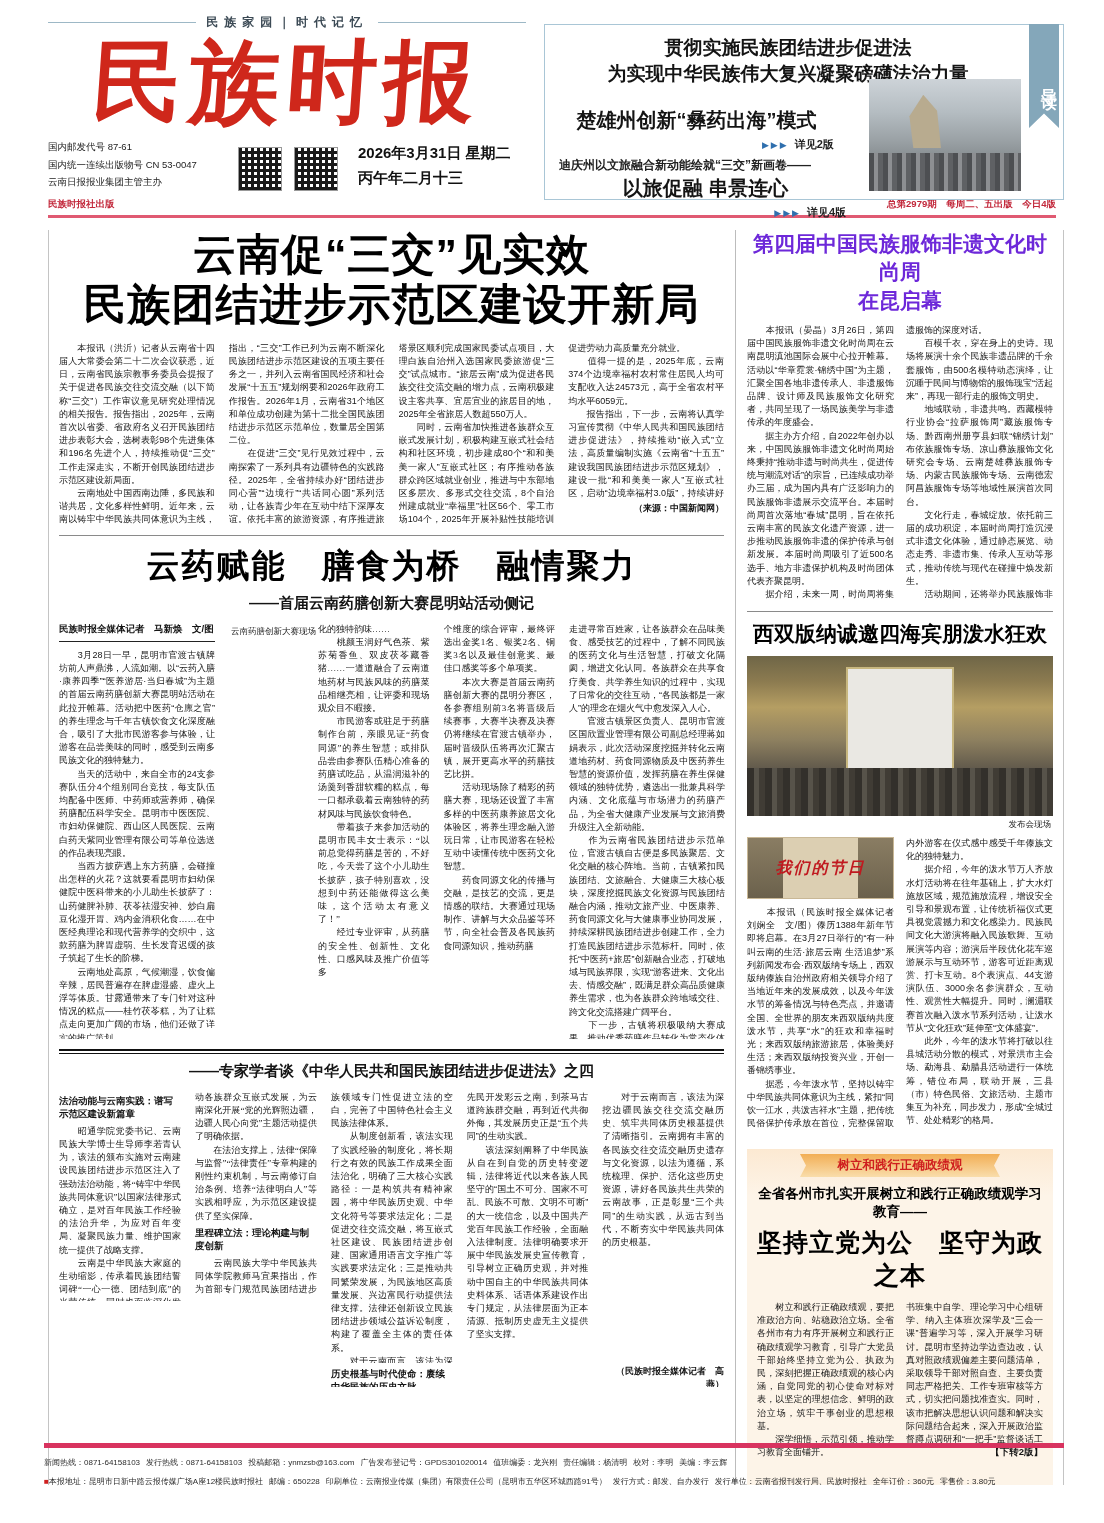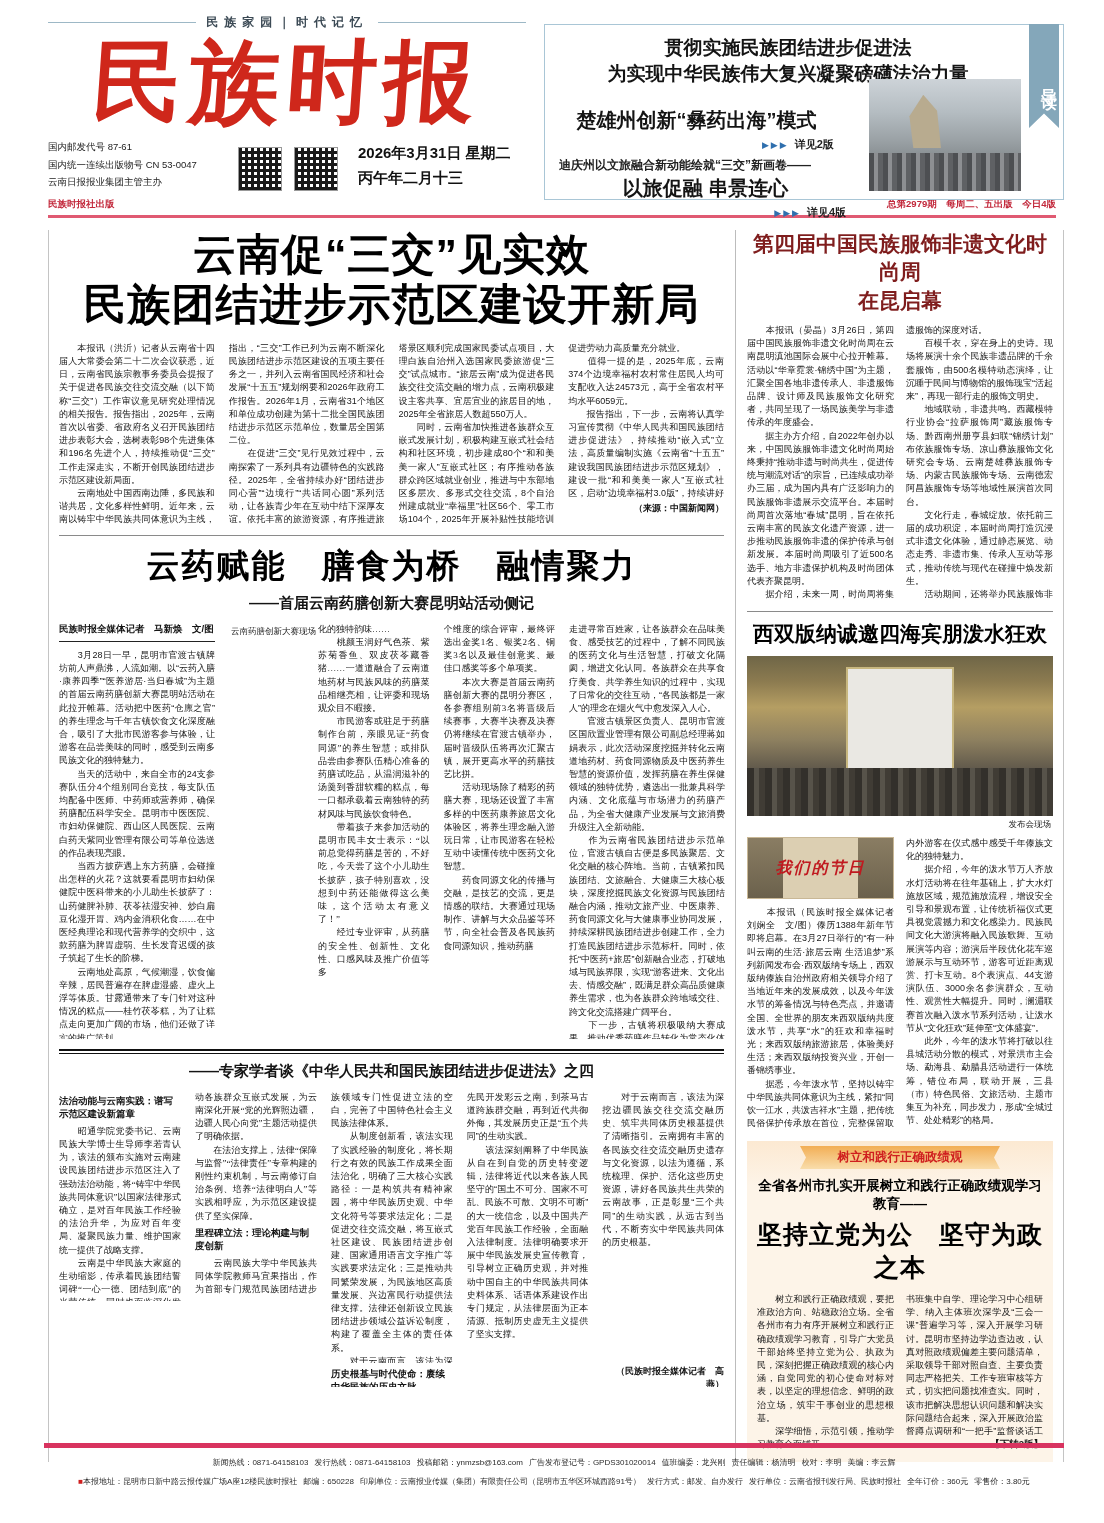--- a/index.html
+++ b/index.html
@@ -75,54 +75,54 @@
   
   .law-h{text-align:center;font-size:36px;font-weight:900;letter-spacing:1px;color:#000;}
   .law-sub{text-align:center;font-size:15px;font-weight:bold;margin:5px 0 10px;}
   .law-body{display:flex;gap:14px;height:296px;}
   .law-left{width:258px;flex:none;display:flex;flex-direction:column;min-width:0;}
   .intro-box{background:#fbe9e1;padding:9px 12px;margin-bottom:9px;flex:none;}
   .law-left-cols{display:flex;gap:14px;flex:1;overflow:hidden;font-family:Liberation Serif, serif;}
   .law-left-cols .col,.law-right .col{flex:1;min-width:0;}
   .law-right{flex:1;display:flex;gap:14px;overflow:hidden;min-width:0;}
   
-  .fs-h{text-align:center;font-size:21px;font-weight:900;line-height:1.35;color:#7f1d1d;}
+  .fs-h{text-align:center;font-size:21px;font-weight:900;line-height:1.35;color:#6d28d9;}
   .fs-cols{display:flex;gap:12px;height:278px;margin-top:9px;}
   .fs-cols .col{flex:1;min-width:0;}
   
   .ps-h{text-align:center;font-size:21px;font-weight:900;margin:5px 0 8px;color:#000;}
   .photo-ps{height:160px;position:relative;overflow:hidden;
             background:linear-gradient(180deg,#6f6647 0%,#8c7b50 16%,#b59e63 32%,#8f8160 52%,#5d564a 72%,#3c3831 100%);}
   .photo-ps::before{content:"";position:absolute;left:33%;top:8%;width:34%;height:64%;background:#eae8e3;
             box-shadow:0 0 0 2px #c8b77f;}
   .photo-ps::after{content:"";position:absolute;left:0;bottom:0;width:100%;height:30%;
             background:repeating-linear-gradient(90deg,#33302b 0 7px,#57534a 7px 12px,#403c35 12px 18px);}
   .ps-cols{display:flex;gap:12px;height:292px;margin-top:2px;}
   .ps-cols .col{flex:1;min-width:0;}
   .jieri{height:60px;border:1px solid #c9b896;background:#dccfb2;margin-bottom:7px;position:relative;
          display:flex;align-items:center;justify-content:center;overflow:hidden;}
   .jieri::before,.jieri::after{content:"";position:absolute;top:0;bottom:0;width:24%;
          background:linear-gradient(180deg,#8a7d63,#6b614c);}
   .jieri::before{left:0;} .jieri::after{right:0;}
   .jieri-text{position:relative;color:#c0191f;font-weight:900;font-size:16px;font-style:italic;letter-spacing:2px;
          font-family:"DejaVu Serif","Liberation Serif",serif;z-index:1;}
   
-  .zj{background:linear-gradient(180deg,#fce9d2 0%,#fdf4e8 14%,#fdf4e8 100%);padding:5px 10px 11px;margin-top:12px;}
+  .zj{background:linear-gradient(180deg,#fce9d2 0%,#fdf4e8 14%,#fdf4e8 100%);padding:5px 10px 26px;margin-top:20px;}
   .zj-ribbon{width:200px;margin:0 auto;text-align:center;color:#cf1f1f;font-weight:900;font-size:12.5px;
              padding:3px 0;background:linear-gradient(180deg,#f2ae55,#f9ddab);
              clip-path:polygon(0 0,100% 0,97% 50%,100% 100%,0 100%,3% 50%);}
   .zj-kicker{text-align:center;font-weight:900;font-size:13.5px;margin-top:8px;color:#000;}
   .zj-h{text-align:center;font-size:25px;font-weight:900;margin:5px 0 9px;color:#000;letter-spacing:1px;}
   .zj-cols{display:flex;gap:12px;height:158px;overflow:hidden;}
   .zj-cols .col{flex:1;min-width:0;}
   .zj-more{text-align:right;font-weight:900;font-size:9.5px;margin-top:3px;}
   
   .footer{position:absolute;left:0;right:0;bottom:28px;padding:0 40px 0 44px;}
   .footer-band{height:5px;background:#d8335f;margin-bottom:9px;}
-  .f-row{display:flex;justify-content:center;gap:6px;font-size:8px;color:#2c2c2c;margin-bottom:8px;}
+  .f-row{display:flex;justify-content:flex-start;gap:6px;font-size:8px;color:#2c2c2c;margin-bottom:8px;}
   .f-row span{white-space:nowrap;overflow:hidden;}
   .marker{color:#cf1f1f;font-size:8px;}
 </style>
 </head>
 <body>
 
 <div class="page">
 
   <header class="masthead">
     <div class="mast-left">

